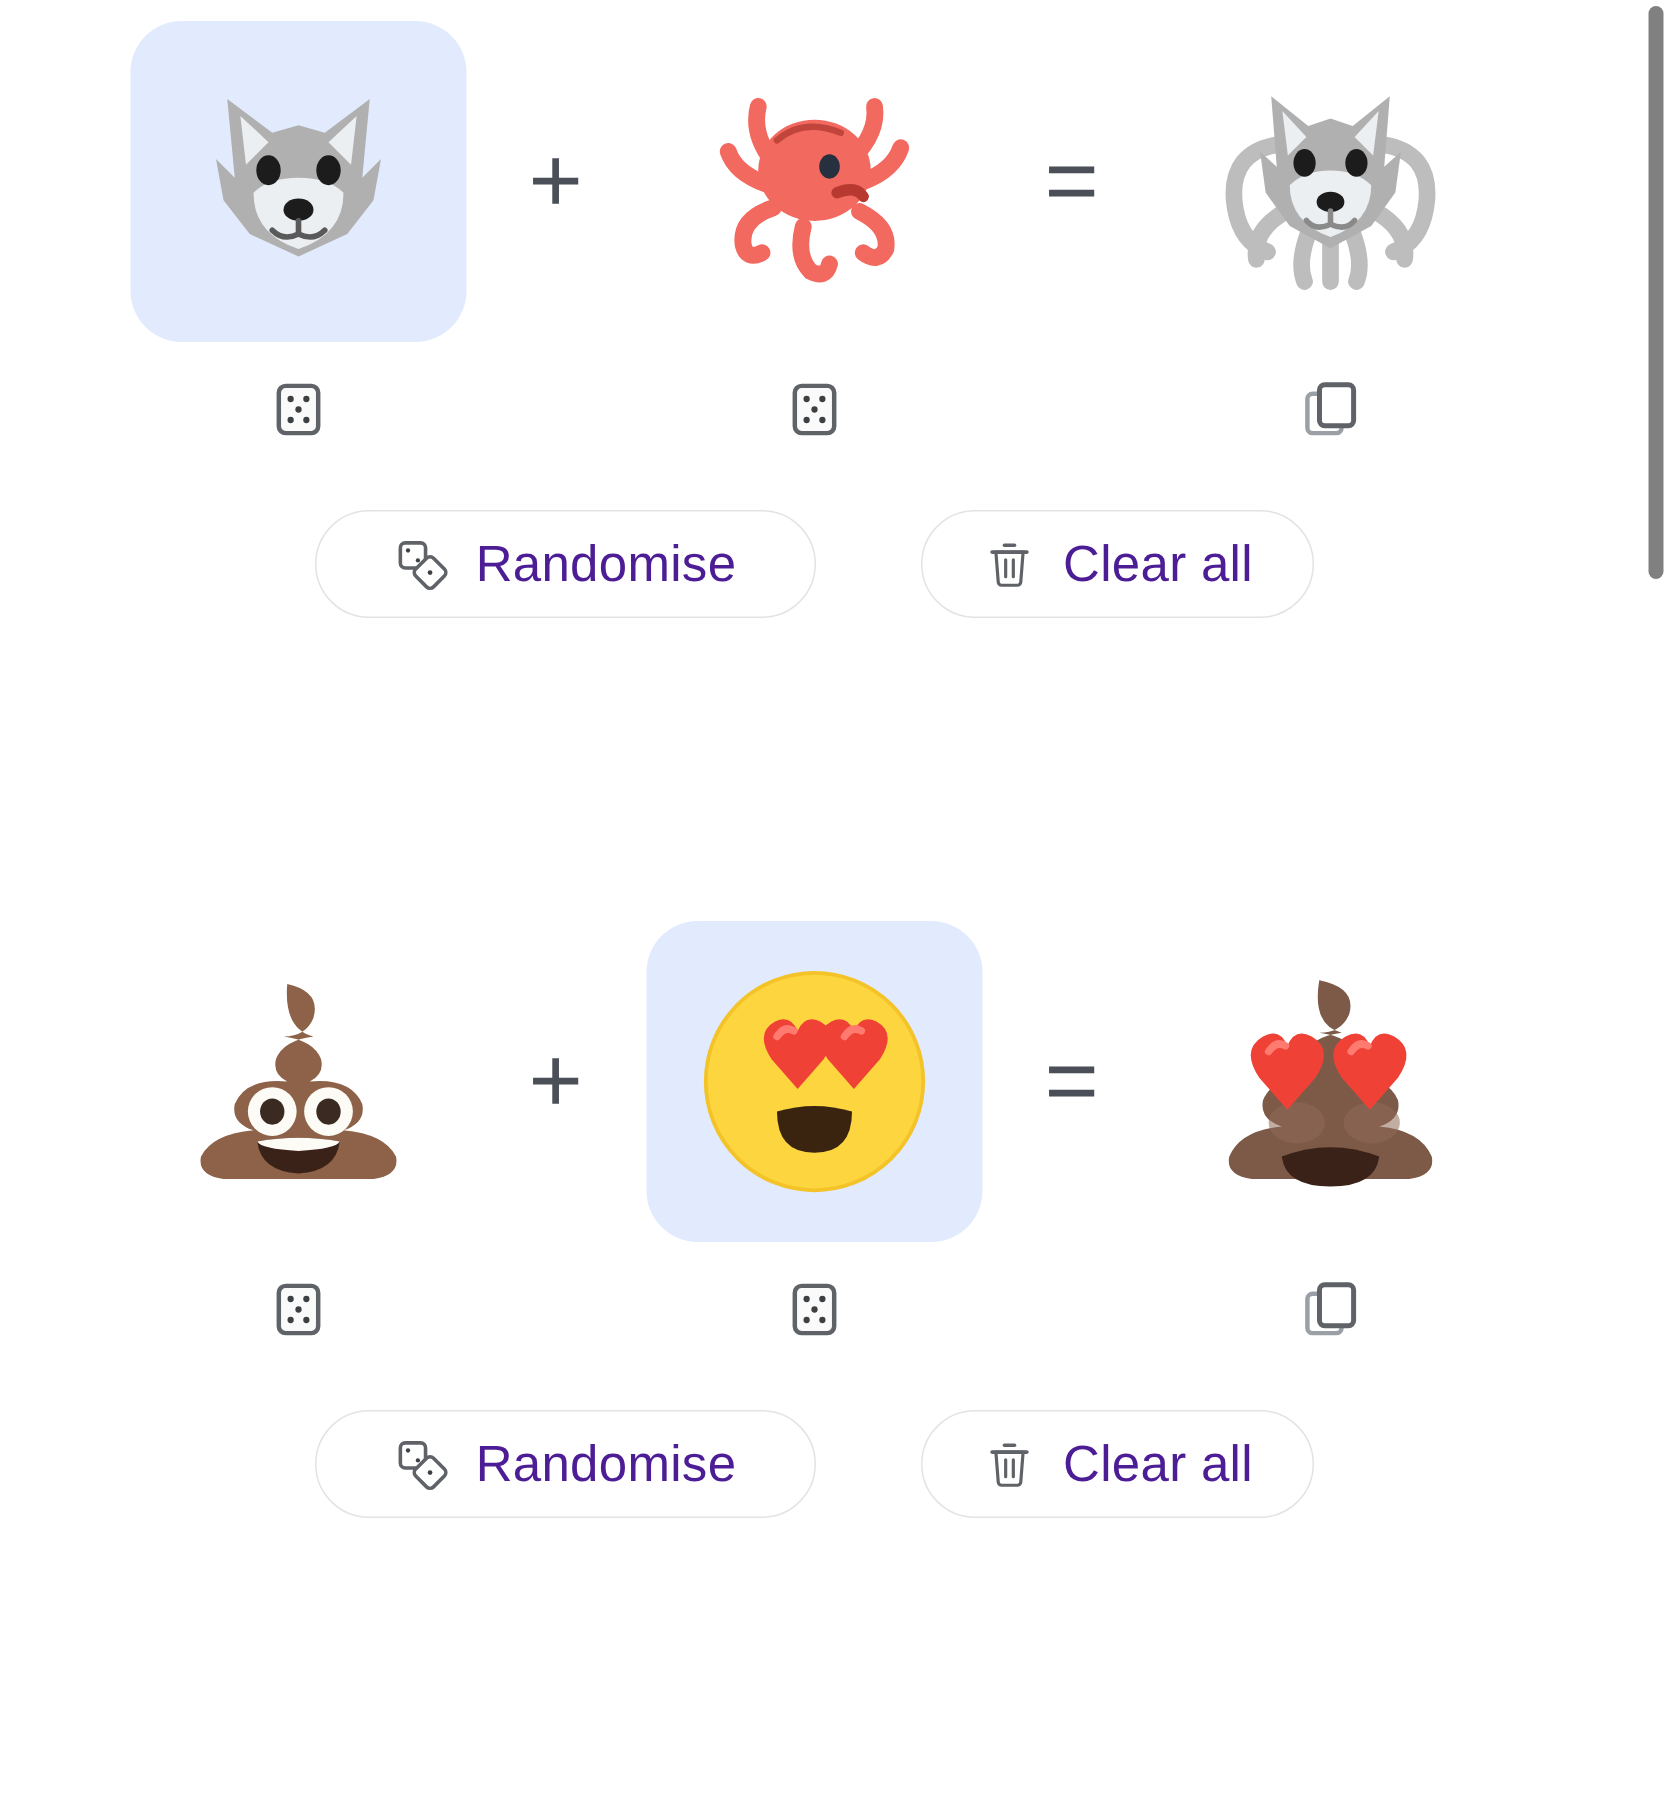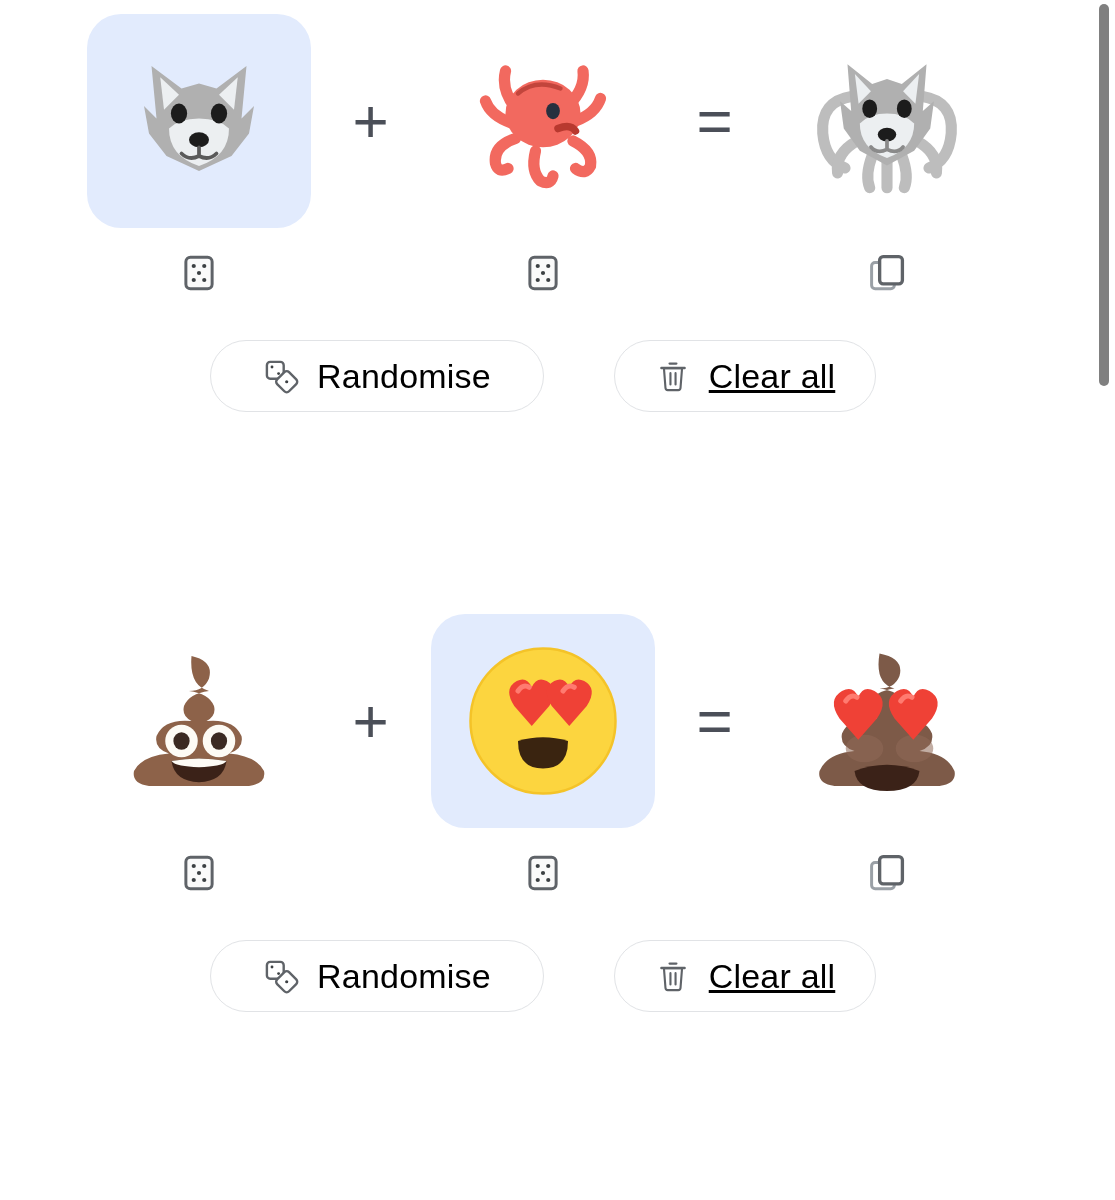--- a/index.html
+++ b/index.html
@@ -131,39 +131,39 @@
   .pill-btn {
     display: inline-flex;
     align-items: center;
     justify-content: center;
     gap: 17px;
     height: 72px;
     padding: 0 36px;
     border: 1px solid #e1e3e6;
     border-radius: 36px;
     background: #ffffff;
-    color: #000000;
+    color: #4c1d95;
     font-size: 34px;
     font-family: "Liberation Sans", sans-serif;
     letter-spacing: 0.2px;
     cursor: pointer;
     white-space: nowrap;
   }
   .pill-btn .btn-icon {
     display: inline-flex;
     align-items: center;
     justify-content: center;
     width: 38px;
     height: 38px;
     flex: 0 0 auto;
   }
   .pill-btn .btn-label { display: inline-block; }
 
   #btn-randomise-1, #btn-randomise-2 { width: 334px; }
-  #btn-clear-1, #btn-clear-2 { width: 262px; text-decoration: underline; }
+  #btn-clear-1, #btn-clear-2 { width: 262px; }
 </style>
 </head>
 <body>
 
 <div id="app">
 
   <section class="card" id="card-1">
 
     <div class="equation-row">
 

